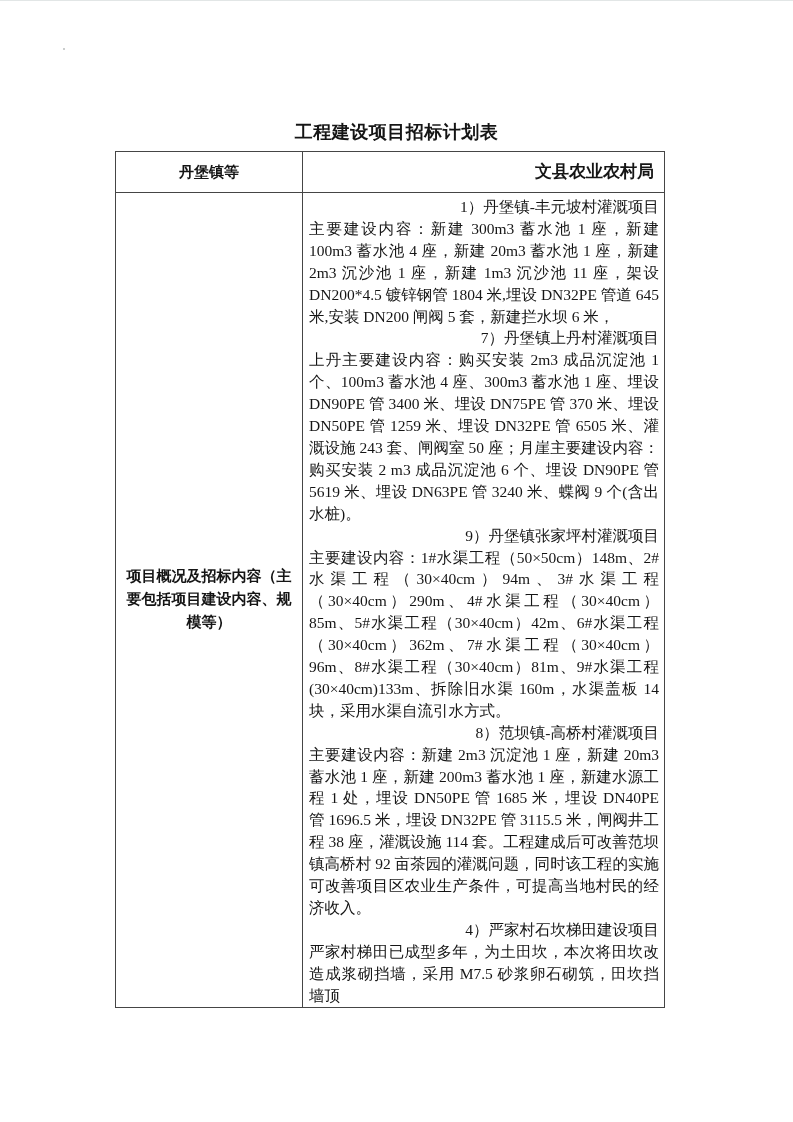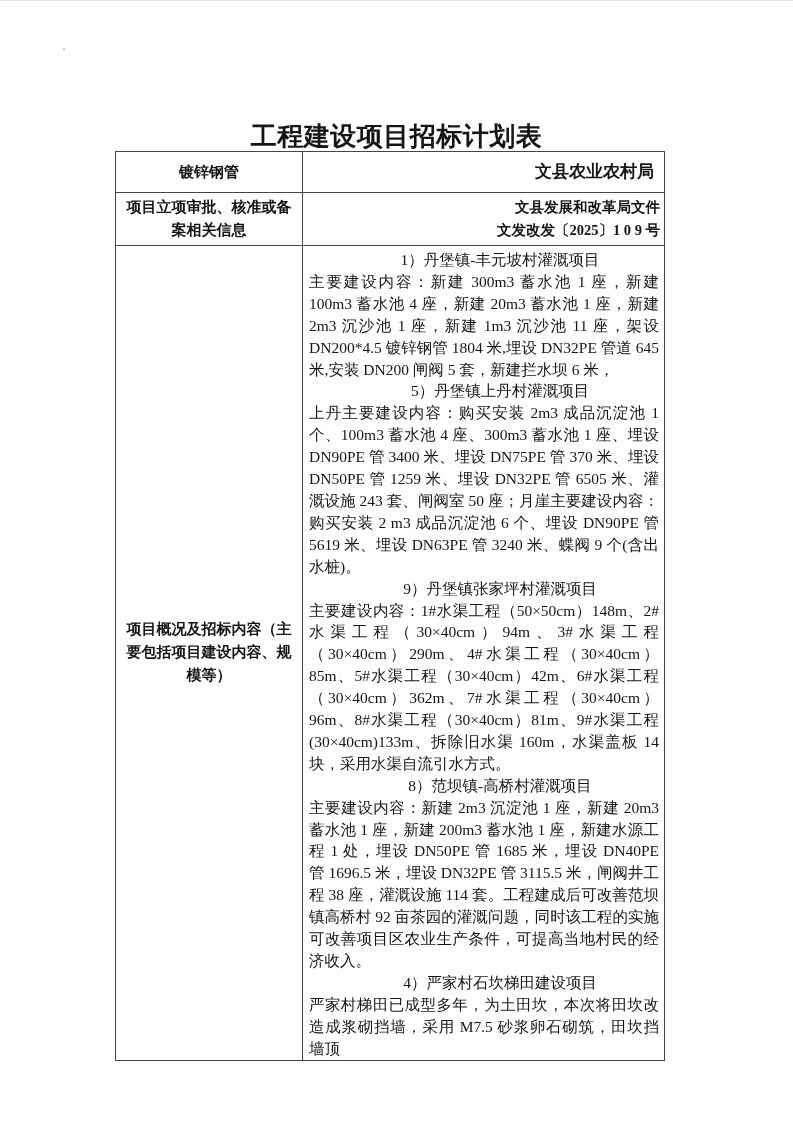--- a/index.html
+++ b/index.html
@@ -27,21 +27,21 @@
     width: 2px; height: 2px;
     background: #b9bdbd;
     border-radius: 50%;
   }
   .doc-title {
     position: absolute;
     top: 105px;
     left: 0;
     width: 793px;
     text-align: center;
-    font-size: 26px;
+    font-size: 18px;
     line-height: 30px;
     font-weight: bold;
     letter-spacing: 0.5px;
   }
   table.main-table {
     position: absolute;
     left: 115px;
     top: 151px;
     width: 549px;
     border-collapse: collapse;
@@ -77,21 +77,21 @@
     padding: 0 4px;
   }
   .approval-line { white-space: nowrap; }
   td.content-cell {
     vertical-align: top;
     font-size: 15.5px;
     line-height: 21.9px;
     padding: 3px 5px 0 6px;
   }
   .section-heading {
-    text-align: center;
+    text-align: right;
     margin-left: 32px;
   }
   .section-body {
     text-align: justify;
     text-justify: inter-ideograph;
   }
 </style>
 </head>
 <body>
 
@@ -101,45 +101,38 @@
 <h1 class="doc-title">工程建设项目招标计划表</h1>
 
 <table class="main-table">
   <colgroup>
     <col class="c-label">
     <col class="c-value">
   </colgroup>
 
   <tbody>
       <tr style="height:41px;">
-    <td class="label-cell">镀锌钢管</td>
+    <td class="label-cell">丹堡镇等</td>
     <td class="value-cell">文县农业农村局</td>
   </tr>
 
 
 
-  <tr style="height:53px;">
-    <td class="label-cell">项目立项审批、核准或备案相关信息</td>
-    <td class="value-cell small">
-      <div class="approval-line">文县发展和改革局文件</div>
-      <div class="approval-line">文发改发〔2025〕1 0 9 号</div>
-    </td>
-  </tr>
 
   <tr style="height:665px;">
     <td class="label-cell">项目概况及招标内容（主要包括项目建设内容、规模等）</td>
     <td class="content-cell">
 
       <div class="section">
         <div class="section-heading">1）丹堡镇-丰元坡村灌溉项目</div>
         <div class="section-body">主要建设内容：新建 300m3 蓄水池 1 座，新建 100m3 蓄水池 4 座，新建 20m3 蓄水池 1 座，新建 2m3 沉沙池 1 座，新建 1m3 沉沙池 11 座，架设 DN200*4.5 镀锌钢管 1804 米,埋设 DN32PE 管道 645 米,安装 DN200 闸阀 5 套，新建拦水坝 6 米，</div>
       </div>
 
       <div class="section">
-        <div class="section-heading">5）丹堡镇上丹村灌溉项目</div>
+        <div class="section-heading">7）丹堡镇上丹村灌溉项目</div>
         <div class="section-body">上丹主要建设内容：购买安装 2m3 成品沉淀池 1 个、100m3 蓄水池 4 座、300m3 蓄水池 1 座、埋设 DN90PE 管 3400 米、埋设 DN75PE 管 370 米、埋设 DN50PE 管 1259 米、埋设 DN32PE 管 6505 米、灌溉设施 243 套、闸阀室 50 座；月崖主要建设内容：购买安装 2 m3 成品沉淀池 6 个、埋设 DN90PE 管 5619 米、埋设 DN63PE 管 3240 米、蝶阀 9 个(含出水桩)。</div>
       </div>
 
       <div class="section">
         <div class="section-heading">9）丹堡镇张家坪村灌溉项目</div>
         <div class="section-body">主要建设内容：1#水渠工程（50×50cm）148m、2#水渠工程（30×40cm）94m、3#水渠工程（30×40cm）290m、4#水渠工程（30×40cm）85m、5#水渠工程（30×40cm）42m、6#水渠工程（30×40cm）362m、7#水渠工程（30×40cm）96m、8#水渠工程（30×40cm）81m、9#水渠工程(30×40cm)133m、拆除旧水渠 160m，水渠盖板 14 块，采用水渠自流引水方式。</div>
       </div>
 
       <div class="section">
         <div class="section-heading">8）范坝镇-高桥村灌溉项目</div>

